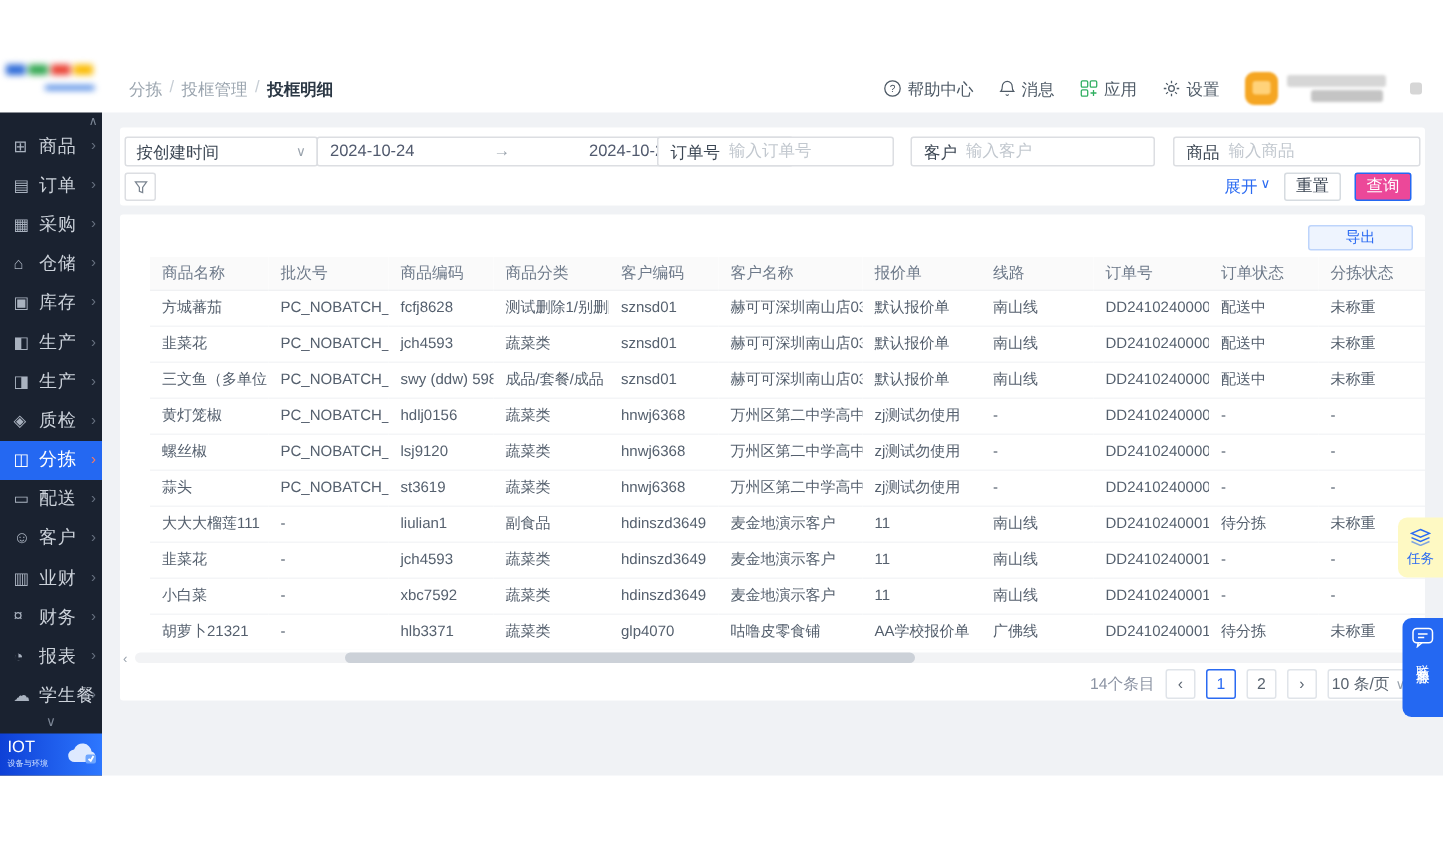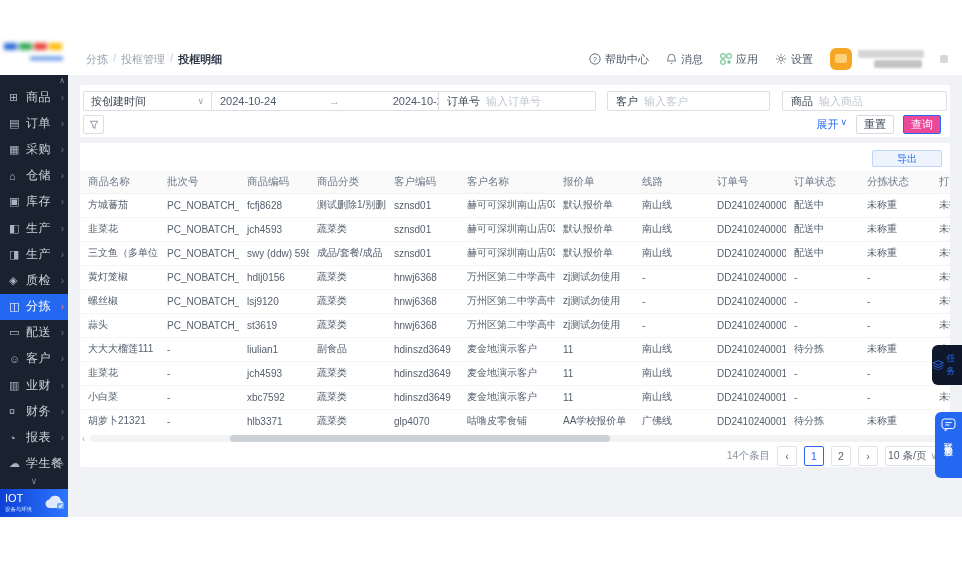--- a/index.html
+++ b/index.html
@@ -70,41 +70,41 @@
                 border-radius:2px; background:#fff; display:flex; align-items:center; justify-content:center; cursor:pointer; }
   .filter-actions { position:absolute; right:9px; top:30px; display:flex; align-items:center; gap:9px; }
   .expand-link { color:#2a6af2; font-size:11px; cursor:pointer; display:flex; gap:2px; align-items:flex-start; }
   .btn { height:19px; padding:0 7px; border-radius:2px; font-size:11px; line-height:17px; cursor:pointer; }
   .btn-reset { border:1px solid #d6dbe0; background:#fff; color:#3c4654; }
   .btn-search { border:1px solid #2468f2; background:#ec4899; color:#fff; }
 
   .table-card { position:absolute; left:12px; top:68px; width:870px; height:324px; background:#fff; border-radius:2px; }
   .export-btn { position:absolute; right:8px; top:7px; height:17px; padding:0 24px; background:#eef4fe;
                 border:1px solid #bdd4fb; border-radius:2px; color:#2a6af2; font-size:10px; line-height:15px; cursor:pointer; }
-  .table-wrap { position:absolute; left:0; top:28px; width:870px; height:262px; overflow:hidden; }
+  .table-wrap { position:absolute; left:0; top:28px; width:870px; height:262px; overflow:hidden;padding-left:20px; }
   table { border-collapse:collapse; table-layout:fixed; width:962px; }
   th { height:22px; background:#fafafa; font-weight:normal; color:#6e7a8a; font-size:10.5px; text-align:left;
        padding:0 4px 0 8px; white-space:nowrap; overflow:hidden; border-bottom:1px solid #f0f1f3; }
   td { height:24px; color:#55606e; font-size:10px; padding:0 4px 0 8px; white-space:nowrap; overflow:hidden;
        border-bottom:1px solid #f4f5f7; }
   .hscroll-arrow { position:absolute; top:291px; color:#9aa3ad; font-size:9px; cursor:pointer; }
   .hscroll-arrow.left { left:2px; }
   .hscroll-arrow.right { right:2px; }
   .hscrollbar { position:absolute; left:10px; top:292px; width:850px; height:7px; background:#f2f3f5; border-radius:4px; }
   .hscroll-thumb { position:absolute; left:140px; top:0; width:380px; height:7px; background:#ccd1d8; border-radius:4px; cursor:grab; }
   .pager { position:absolute; right:10px; top:303px; display:flex; align-items:center; gap:7px;
            font-size:10.5px; color:#8b93a3; }
   .pg-box { min-width:20px; height:20px; border:1px solid #e0e4e9; border-radius:2px; background:#fff;
             display:flex; align-items:center; justify-content:center; color:#59636f; cursor:pointer; padding:0 4px; }
   .pg-box.current { border-color:#2a6af2; color:#2a6af2; cursor:default; }
   .pg-size { gap:4px; padding:0 2px; }
 
   
-  .float-task { position:absolute; right:0; top:345px; width:30px; height:40px; background:#0f172a;
-                border-radius:6px 0 0 6px; display:flex; flex-direction:row; align-items:center;
+  .float-task { position:absolute; right:0; top:345px; width:30px; height:40px; background:#fef9c3;
+                border-radius:6px 0 0 6px; display:flex; flex-direction:column; align-items:center;
                 justify-content:center; gap:2px; color:#2a6af2; font-size:9px; cursor:pointer; z-index:5; }
   .float-contact { position:absolute; right:0; top:412px; width:27px; height:66px; background:#2468f2;
                    border-radius:6px 0 0 6px; color:#fff; display:flex; flex-direction:column; align-items:center;
                    padding-top:6px; font-size:9px; cursor:pointer; z-index:5; }
   .v-text { writing-mode:vertical-lr; letter-spacing:2px; margin-top:3px; line-height:10px; }
 </style>
 </head>
 <body>
 
 <div class="topbar">

